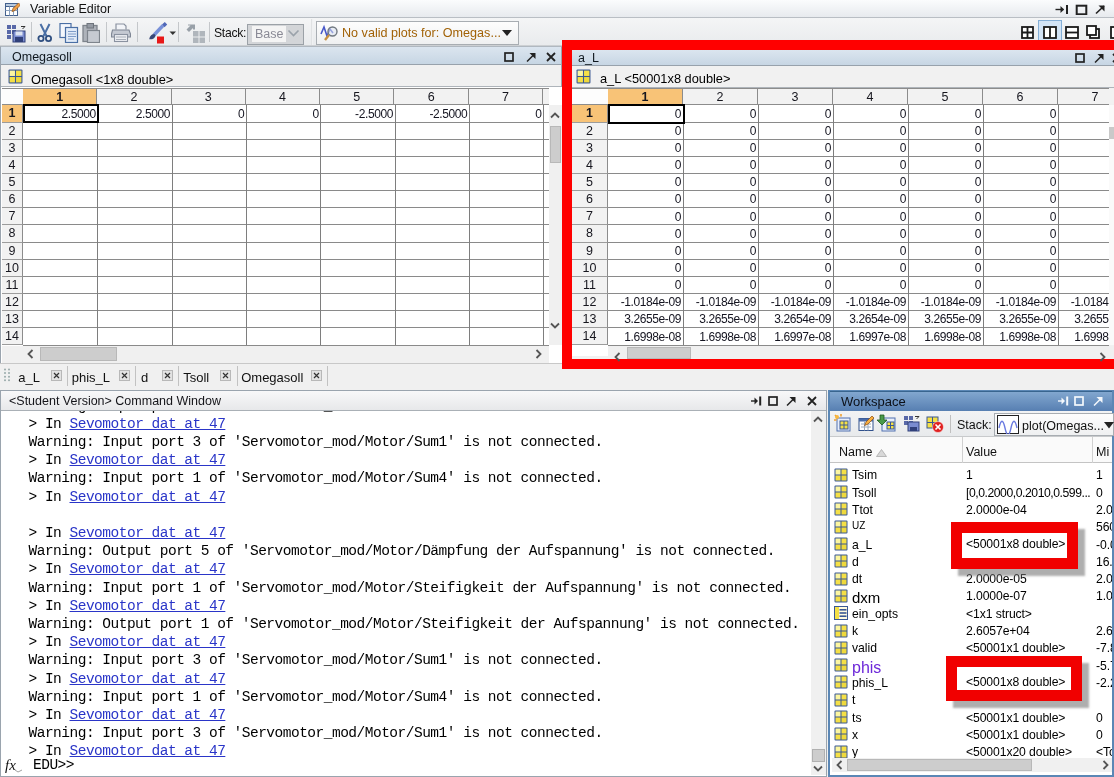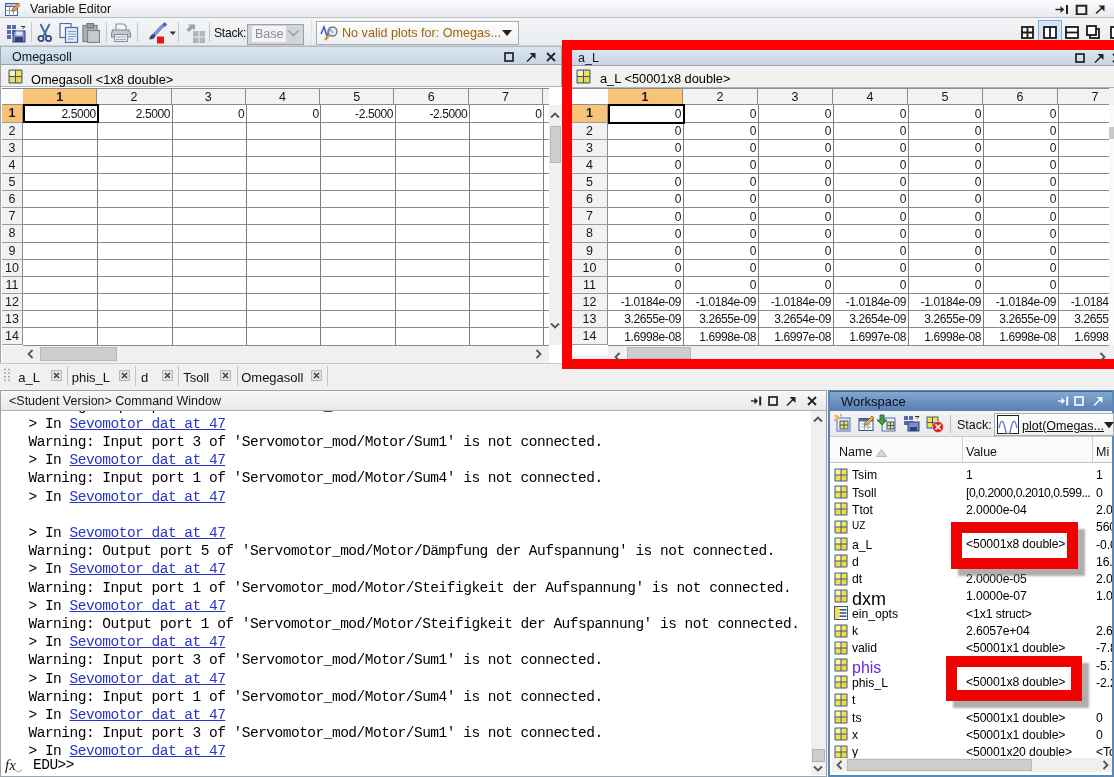--- a/index.html
+++ b/index.html
@@ -354,21 +354,21 @@
 <path d="M101.5 10.5l5 5M106.5 10.5l-5 5" stroke="#fff" stroke-width="1.6"></path>
 </g>
   </svg>
 <div style="position:absolute;left:950px;top:415px;width:1px;height:18px;background:#c0c0c0;"></div>
 <div style="position:absolute;left:957px;top:418px;width:45px;height:14px;font-size:12.5px;color:#111;">Stack:</div>
 <div style="position:absolute;left:994px;top:413px;width:120px;height:23px;background:linear-gradient(#fdfdfd,#eff0f1);border:1px solid #a8adb2;"></div>
 <svg style="position:absolute;left:997px;top:415px" width="22" height="19" viewBox="0 0 22 19">
 <rect x="0.5" y="0.5" width="21" height="18" fill="#fff" stroke="#222"></rect>
 <path d="M2 13c2-9 4-9 6 0s4 9 6 0 4-9 6 0" stroke="#6a7ae0" stroke-width="1.4" fill="none"></path>
 </svg>
-<div style="position:absolute;left:1022px;top:419px;width:85px;height:14px;font-size:12.5px;color:#111;text-decoration:underline;">plot(Omegas...</div>
+<div style="position:absolute;left:1022px;top:419px;width:85px;height:14px;font-size:12.5px;color:#111;">plot(Omegas...</div>
 <svg style="position:absolute;left:1104px;top:422px" width="10" height="7" viewBox="0 0 10 7">
     <path d="M0 0h10L5 6.5z" fill="#222"></path>
   </svg>
 <div style="position:absolute;left:830px;top:437px;width:282px;height:26px;background:#fafafa;border-bottom:1px solid #c4c4c4;"></div>
 <div style="position:absolute;left:962px;top:437px;width:1px;height:26px;background:#d0d0d0;"></div>
 <div style="position:absolute;left:1092px;top:437px;width:1px;height:26px;background:#d0d0d0;"></div>
 <div style="position:absolute;left:839px;top:445px;width:60px;height:14px;font-size:12.5px;color:#111;">Name</div>
 <svg style="position:absolute;left:876px;top:449px" width="11" height="8" viewBox="0 0 11 8">
     <path d="M0.5 7.5h10L5.5 0.5z" fill="#d8d8d8" stroke="#aaa" stroke-width="0.8"></path>
   </svg>
@@ -444,21 +444,21 @@
 <div class="t" style="left:20px;top:109.1px;font-size:12.2px;color:#000;">dt</div>
 <div class="t" style="left:134px;top:109.1px;font-size:12.2px;color:#000;letter-spacing:-0.1px;">2.0000e-05</div>
 <div class="t" style="left:264px;top:109.1px;font-size:12.2px;color:#000;letter-spacing:-0.1px;">2.0000e-05</div>
 <svg style="position:absolute;left:1.5px;top:125.89999999999998px" width="14" height="14" viewBox="0 0 14 14">
 <rect x="0.5" y="0.5" width="13" height="13" fill="#3a5894" rx="1"></rect>
 <rect x="1.5" y="1.5" width="5" height="5" fill="#fcf6a0"></rect>
 <rect x="7.5" y="1.5" width="5" height="5" fill="#f5e046"></rect>
 <rect x="1.5" y="7.5" width="5" height="5" fill="#f5e046"></rect>
 <rect x="7.5" y="7.5" width="5" height="5" fill="#efd93c"></rect>
 </svg>
-<div class="t" style="left:20px;top:126.4px;font-size:18px;color:#000;">dxm</div>
+<div class="t" style="left:20px;top:126.4px;font-size:15px;color:#000;">dxm</div>
 <div class="t" style="left:134px;top:126.4px;font-size:12.2px;color:#000;letter-spacing:-0.1px;">1.0000e-07</div>
 <div class="t" style="left:264px;top:126.4px;font-size:12.2px;color:#000;letter-spacing:-0.1px;">1.0000e-07</div>
 <svg style="position:absolute;left:1.5px;top:143.20000000000005px" width="14" height="14" viewBox="0 0 14 14">
 <rect x="0.5" y="0.5" width="13" height="13" fill="#fffbe0" stroke="#3a5894"></rect>
 <rect x="1" y="1" width="4" height="12" fill="#f5e046"></rect>
 <rect x="5.5" y="3" width="7" height="1.6" fill="#3a5894"></rect>
 <rect x="5.5" y="6.2" width="7" height="1.6" fill="#3a5894"></rect>
 <rect x="5.5" y="9.4" width="7" height="1.6" fill="#3a5894"></rect>
 </svg>
 <div class="t" style="left:20px;top:143.7px;font-size:12.2px;color:#000;">ein_opts</div>

